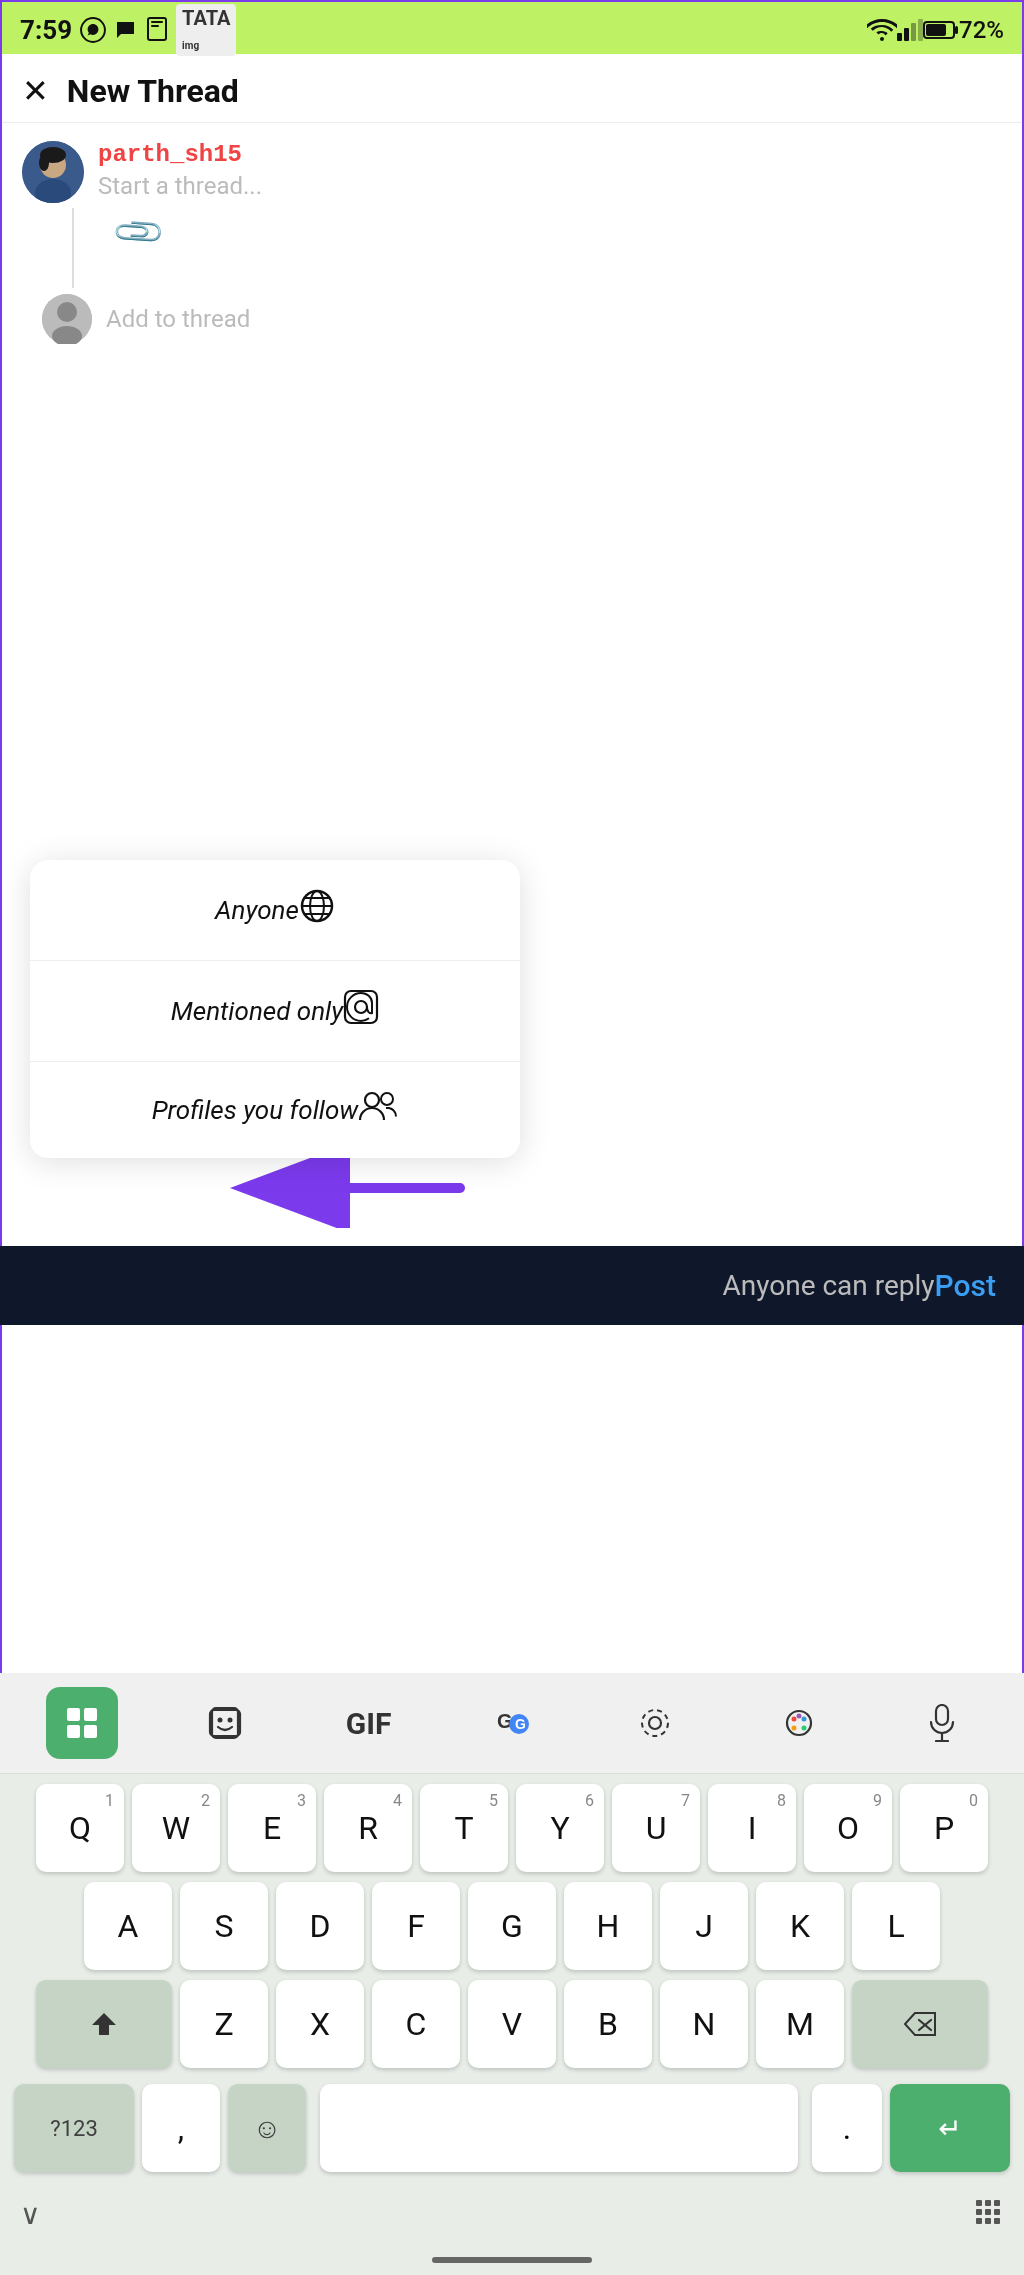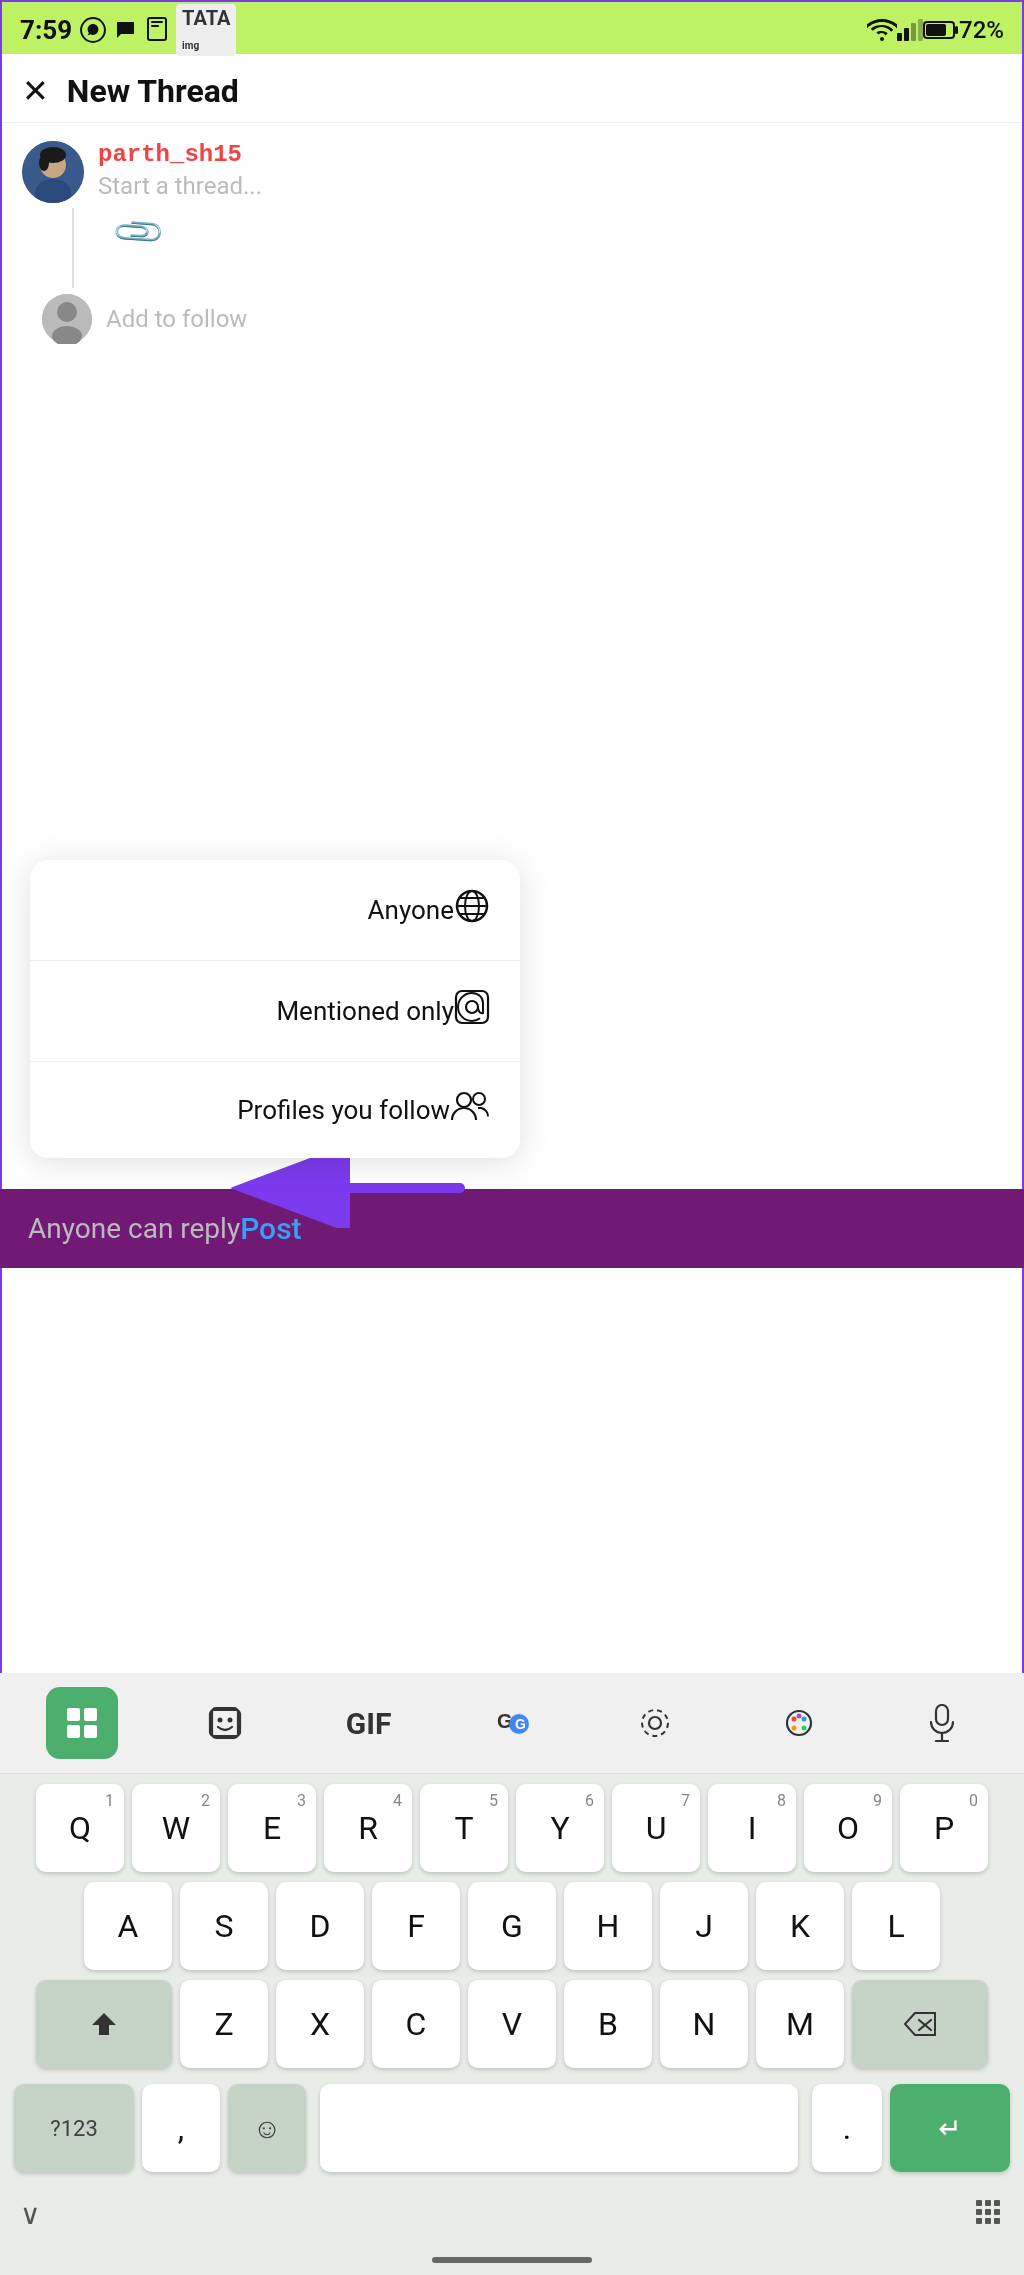--- a/index.html
+++ b/index.html
@@ -158,26 +158,27 @@
       width: 490px;
       background: #fff;
       border-radius: 18px;
       box-shadow: 0 4px 32px rgba(0,0,0,0.13);
       overflow: hidden;
       z-index: 10;
     }
     .reply-option-item {
       display: flex;
       align-items: center;
-      justify-content: flex-end;
+      justify-content: center;
       padding: 28px 30px;
       font-size: 26px;
       color: #111;
       border-bottom: 1px solid #eee;
       cursor: pointer;
+      font-style: italic;
     }
     .reply-option-item:last-child {
       border-bottom: none;
     }
     .reply-option-icon {
       font-size: 34px;
       color: #111;
     }
 
     
@@ -397,21 +398,21 @@
   </div>
 
   <div class="add-thread-row" style="margin-top:6px;">
     <div class="avatar-small">
       <svg viewBox="0 0 50 50" width="50" height="50">
         <circle cx="25" cy="25" r="25" fill="#bbb"></circle>
         <circle cx="25" cy="18" r="10" fill="#888"></circle>
         <ellipse cx="25" cy="42" rx="15" ry="10" fill="#888"></ellipse>
       </svg>
     </div>
-    <span class="add-thread-text">Add to follow</span>
+    <span class="add-thread-text">Add to thread</span>
   </div>
 </div>
 
 <div class="reply-options-popup">
 
   <div class="reply-option-item">
     <span>Anyone</span>
     <span class="reply-option-icon">
       <svg width="36" height="36" viewBox="0 0 36 36" fill="none" xmlns="http://www.w3.org/2000/svg">
         <circle cx="18" cy="18" r="15" stroke="#111" stroke-width="2.5" fill="none"></circle>
@@ -440,21 +441,21 @@
       <svg width="40" height="32" viewBox="0 0 40 32" fill="none">
         <circle cx="14" cy="10" r="7" stroke="#111" stroke-width="2.2" fill="none"></circle>
         <path d="M2 30c0-6.627 5.373-12 12-12s12 5.373 12 12" stroke="#111" stroke-width="2.2" fill="none"></path>
         <circle cx="29" cy="9" r="6" stroke="#111" stroke-width="2" fill="none"></circle>
         <path d="M28 18c1-.13 2-.13 3 0 4 .7 7 4.3 7 8.5" stroke="#111" stroke-width="2" fill="none"></path>
       </svg>
     </span>
   </div>
 </div>
 
-<div style="position:absolute;left:0;top:1189px;width:100%;display:flex;align-items:center;justify-content:flex-start;padding:22px 28px;background:#701a75;">
+<div style="position:absolute;left:0;top:1246px;width:100%;display:flex;align-items:center;justify-content:flex-end;padding:22px 28px;background:#0f172a;">
   <span style="font-size:28px;color:#bbb;">Anyone can reply</span>
   <span style="font-size:30px;font-weight:500;color:#3b9ef5;cursor:pointer;">Post</span>
 </div>
 
 <div class="arrow-wrap">
   <svg class="arrow-svg" viewBox="0 0 250 80" fill="none" xmlns="http://www.w3.org/2000/svg">
     <defs>
       <marker id="arrowhead" markerWidth="12" markerHeight="9" refX="10" refY="4.5" orient="auto">
         <polygon points="0 0, 12 4.5, 0 9" fill="#7c3aed"></polygon>
       </marker>

